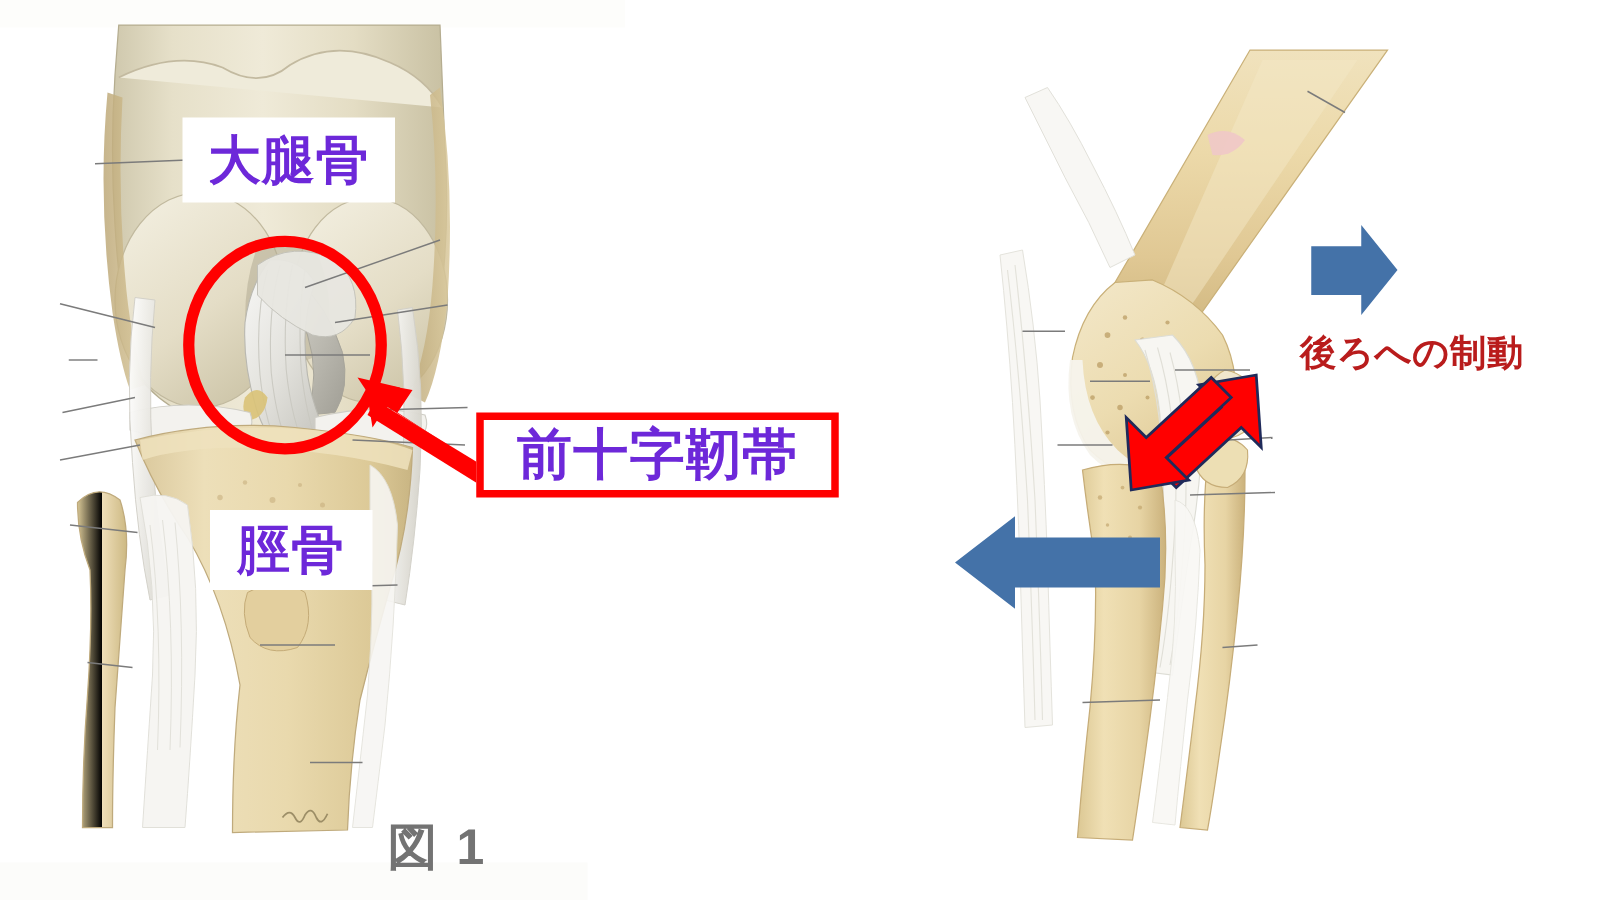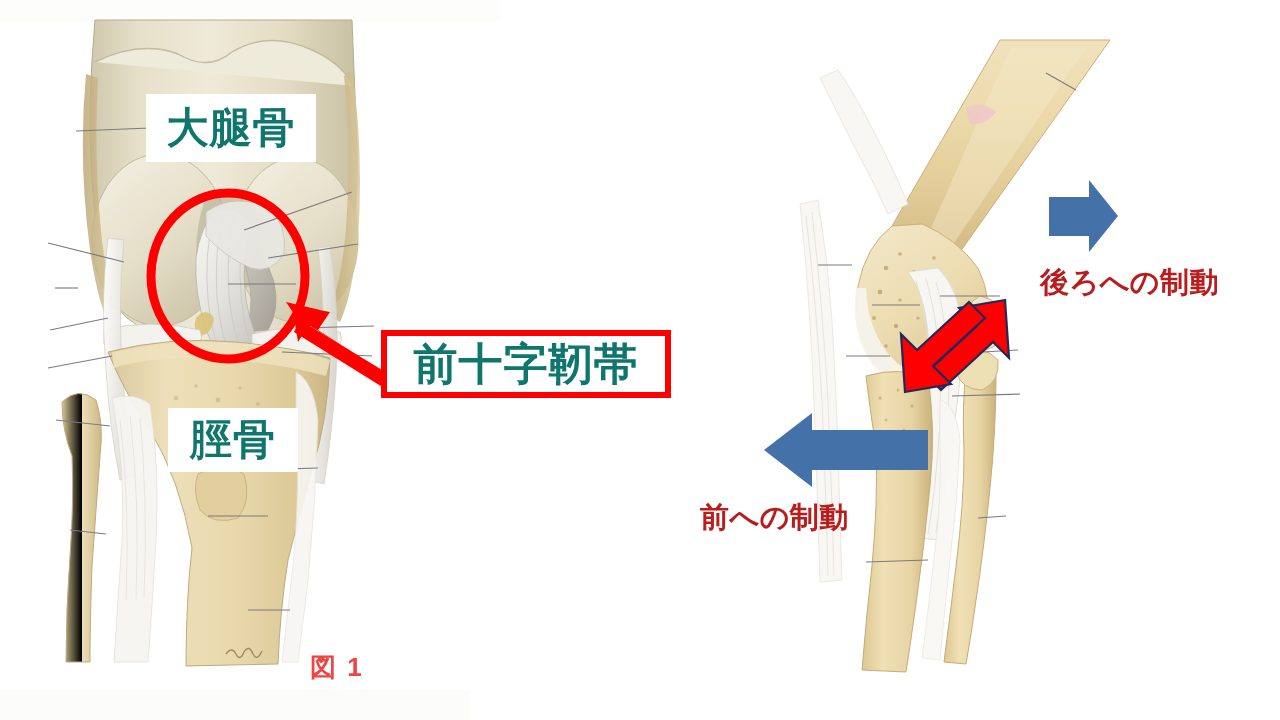--- a/index.html
+++ b/index.html
@@ -28,21 +28,21 @@
     background: #fdfdfb;
   }
   .faint-bottom {
     left: 0; top: 690px; width: 470px; height: 30px;
     background: #fcfcfa;
   }
 
   
   .label-box {
     background: #ffffff;
-    color: #0f766e;
+    color: #6d28d9;
     font-weight: bold;
     letter-spacing: 1px;
     line-height: 1;
     display: flex;
     align-items: center;
     justify-content: center;
     white-space: nowrap;
   }
   #label-femur {
     left: 146px; top: 94px; width: 170px; height: 68px;
@@ -54,22 +54,22 @@
   }
   #label-acl {
     left: 381px; top: 330px; width: 290px; height: 68px;
     font-size: 44px;
     border: 6px solid #ff0000;
     box-sizing: border-box;
   }
 
   
   .fig-caption {
-    color: #ef4444;
-    font-size: 26px;
+    color: #737373;
+    font-size: 40px;
     font-weight: bold;
     letter-spacing: 2px;
     white-space: nowrap;
   }
   #fig1-caption { left: 310px; top: 650px; }
   #fig2-caption { left: 1118px; top: 650px; }
 
   
   .blue-label {
     color: #b91c1c;
@@ -364,18 +364,17 @@
   </svg>
 
   <div class="abs label-box" id="label-femur">大腿骨</div>
 
   <div class="abs label-box" id="label-tibia">脛骨</div>
 
   <div class="abs label-box" id="label-acl">前十字靭帯</div>
 
   <div class="abs blue-label" id="label-posterior">後ろへの制動</div>
 
-  <div class="abs blue-label" id="label-anterior">前への制動</div>
 
   <div class="abs fig-caption" id="fig1-caption">図 1</div>
 
 
 </div>
 
 </body></html>

